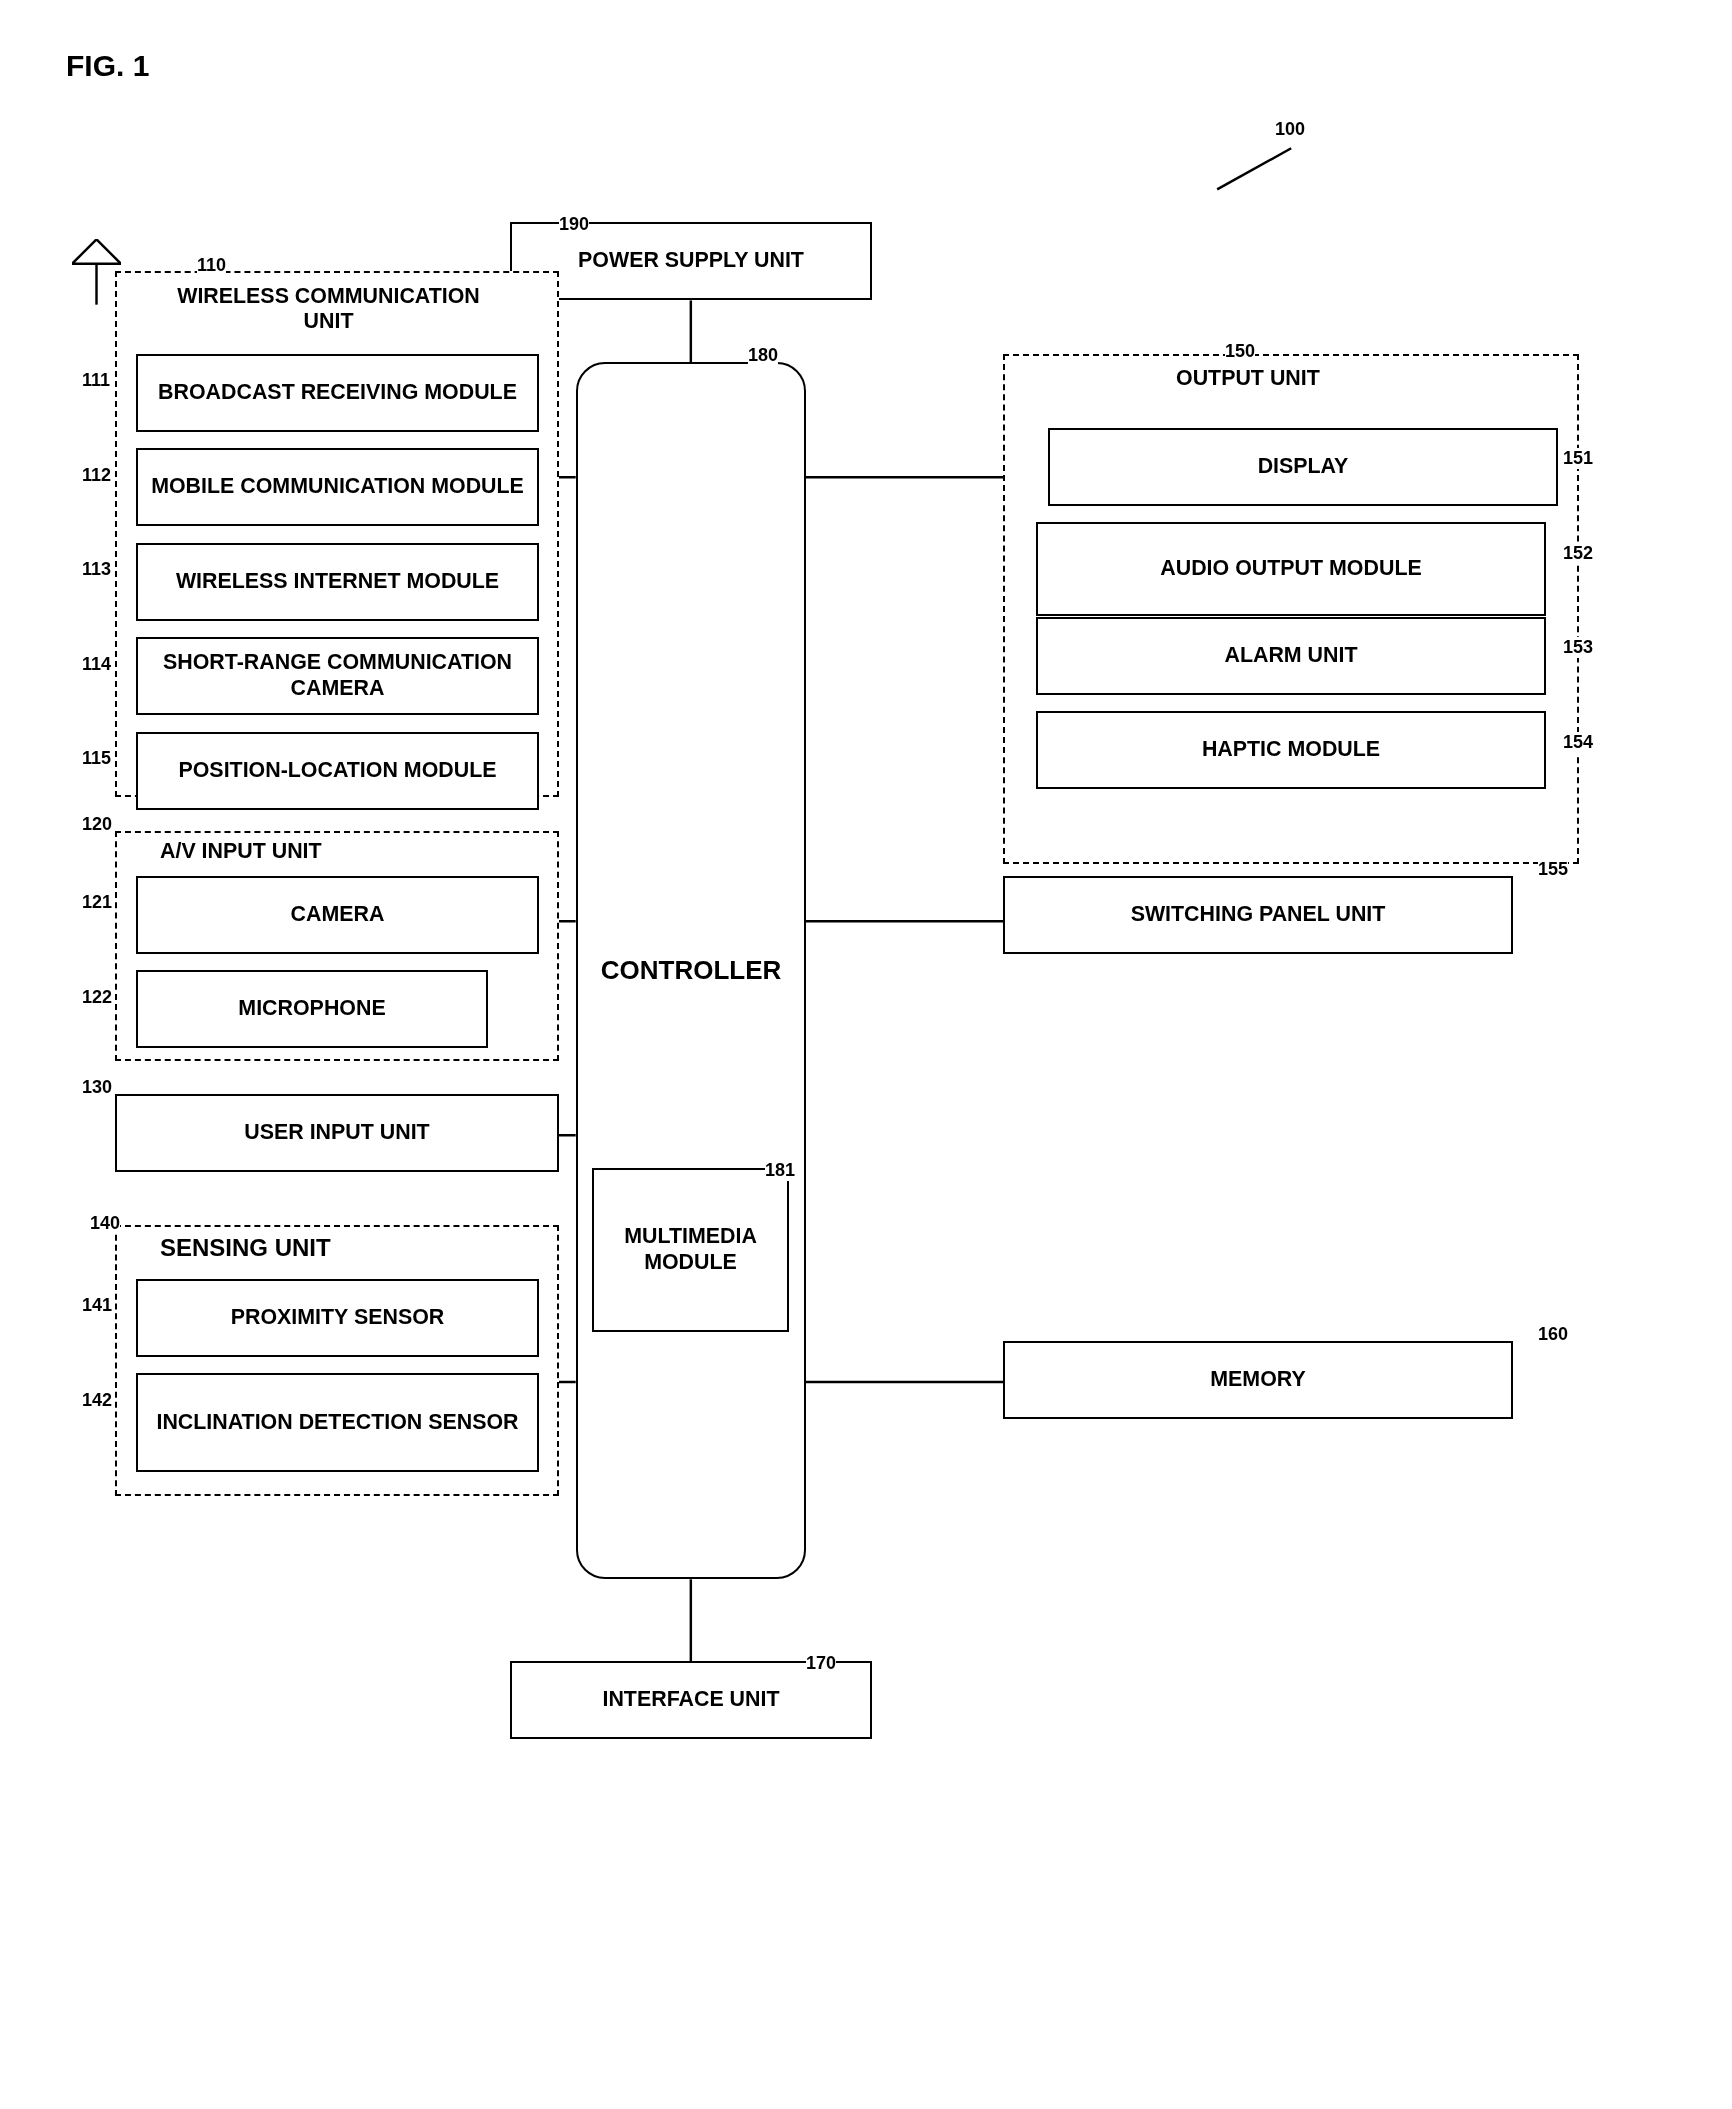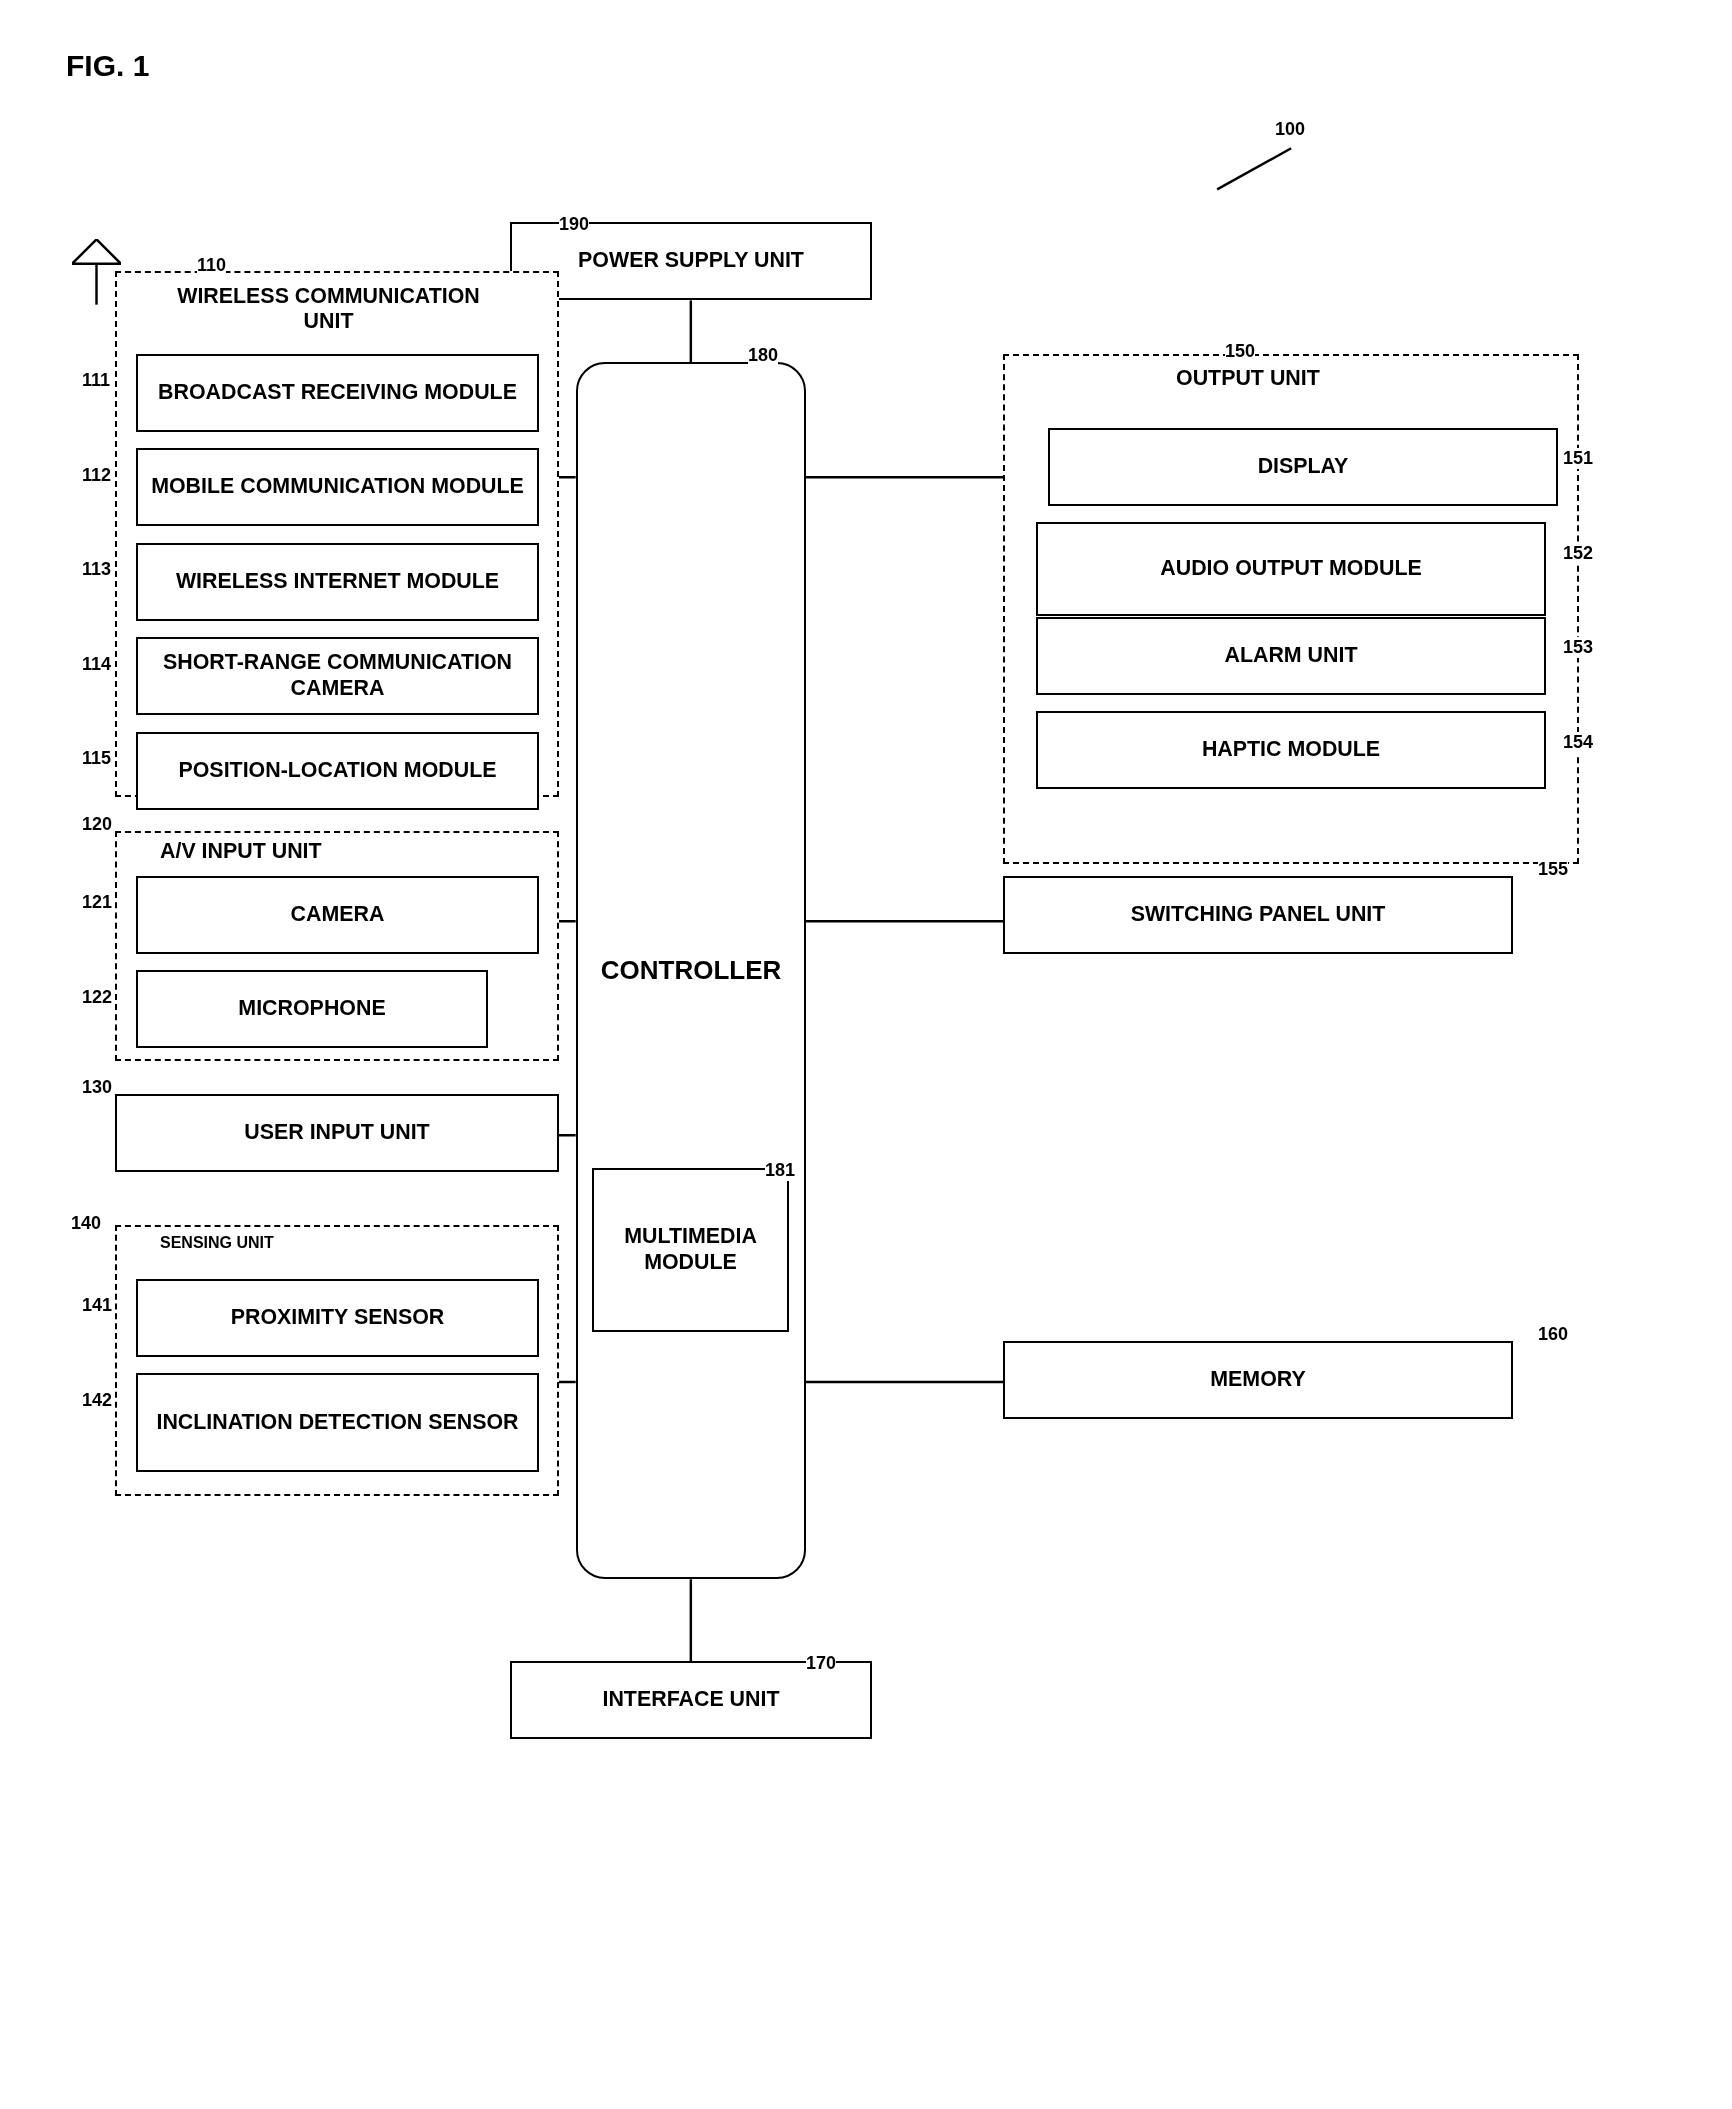--- a/index.html
+++ b/index.html
@@ -150,22 +150,22 @@
 <div class="box" style="top:876px; left:136px; width:403px; height:78px;">CAMERA</div>
 <div class="label" style="top:892px; left:82px;">121</div>
 
 <div class="box" style="top:970px; left:136px; width:352px; height:78px;">MICROPHONE</div>
 <div class="label" style="top:987px; left:82px;">122</div>
 
 <div class="box" style="top:1094px; left:115px; width:444px; height:78px;">USER INPUT UNIT</div>
 <div class="label" style="top:1077px; left:82px;">130</div>
 
 <div class="box-dashed" style="top:1225px; left:115px; width:444px; height:271px;"></div>
-<div class="label" style="top:1234px; left:160px; font-size:16px; font-weight:bold;">SENSING UNIT</div>
-<div class="label" style="top:1213px; left:71px;">140</div>
+<div class="label" style="top:1234px; left:160px; font-size:24px; font-weight:bold;">SENSING UNIT</div>
+<div class="label" style="top:1213px; left:90px;">140</div>
 
 <div class="box" style="top:1279px; left:136px; width:403px; height:78px;">PROXIMITY SENSOR</div>
 <div class="label" style="top:1295px; left:82px;">141</div>
 
 <div class="box" style="top:1373px; left:136px; width:403px; height:99px;">INCLINATION
 DETECTION SENSOR</div>
 <div class="label" style="top:1390px; left:82px;">142</div>
 
 <div class="box-dashed" style="top:354px; left:1003px; width:576px; height:510px;"></div>
 <div class="label" style="top:366px; left:1176px; font-size:21.4px; font-weight:bold;">OUTPUT UNIT</div>

